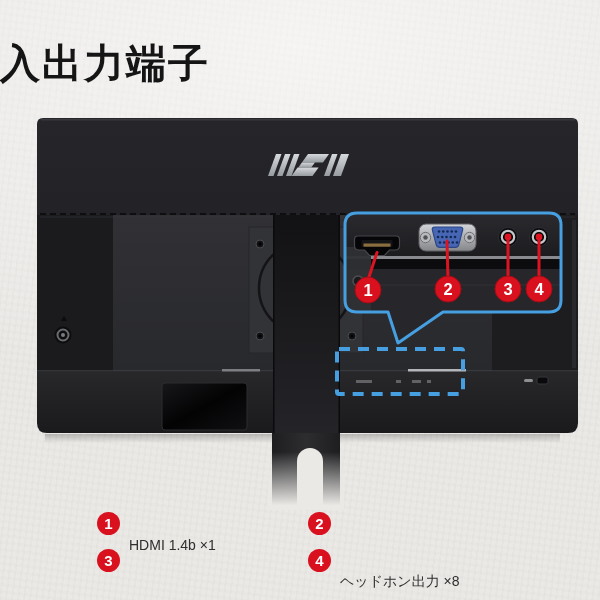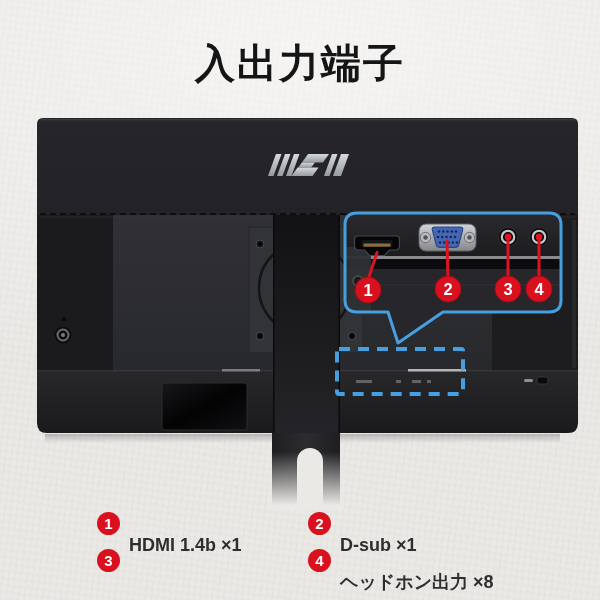--- a/index.html
+++ b/index.html
@@ -6,34 +6,34 @@
   .page{
     position:relative;width:600px;height:600px;overflow:hidden;
     font-family:"Liberation Sans","DejaVu Sans",sans-serif;
     background:
       radial-gradient(900px 500px at 50% 8%, rgba(255,255,255,.55), rgba(255,255,255,0) 70%),
       repeating-linear-gradient(7deg, rgba(0,0,0,.012) 0 3px, rgba(0,0,0,0) 3px 7px),
       repeating-linear-gradient(97deg, rgba(0,0,0,.016) 0 2px, rgba(0,0,0,0) 2px 6px),
       #ebe9e6;
   }
   .title{
-    position:absolute;top:36px;left:0;width:600px;text-align:center;
+    position:absolute;top:36px;left:0;width:600px;text-align:left;
     font-size:40px;font-weight:800;letter-spacing:2px;color:#151515;
   }
   .monitor-svg{position:absolute;left:0;top:0;}
   .legend{
     position:absolute;left:97px;top:511px;
     display:grid;grid-template-columns:211px auto;row-gap:13px;
   }
   .legend-item{display:flex;align-items:center;gap:9px;height:24px;}
   .badge{
     width:23px;height:23px;border-radius:50%;background:#d9101e;flex:0 0 23px;
     color:#fff;font-size:15px;font-weight:700;line-height:23px;text-align:center;
   }
-  .legend-label{font-size:18px;font-weight:700;color:#2e2e2e;white-space:nowrap;margin-top:44px;}
+  .legend-label{font-size:14px;font-weight:400;color:#2e2e2e;white-space:nowrap;margin-top:44px;}
 </style>
 </head>
 <body>
 
 <div class="page">
 
   <div class="title">入出力端子</div>
 
   <svg class="monitor-svg" width="600" height="600" viewBox="0 0 600 600">
     <defs>
@@ -248,21 +248,20 @@
     </g>
   </svg>
 
   <div class="legend">
     <div class="legend-item">
       <span class="badge">1</span>
       <span class="legend-label">HDMI 1.4b ×1</span>
     </div>
     <div class="legend-item">
       <span class="badge">2</span>
-      <span class="legend-label">D-sub ×1</span>
     </div>
     <div class="legend-item">
       <span class="badge">3</span>
     </div>
     <div class="legend-item">
       <span class="badge">4</span>
       <span class="legend-label">ヘッドホン出力 ×8</span>
     </div>
   </div>
 

